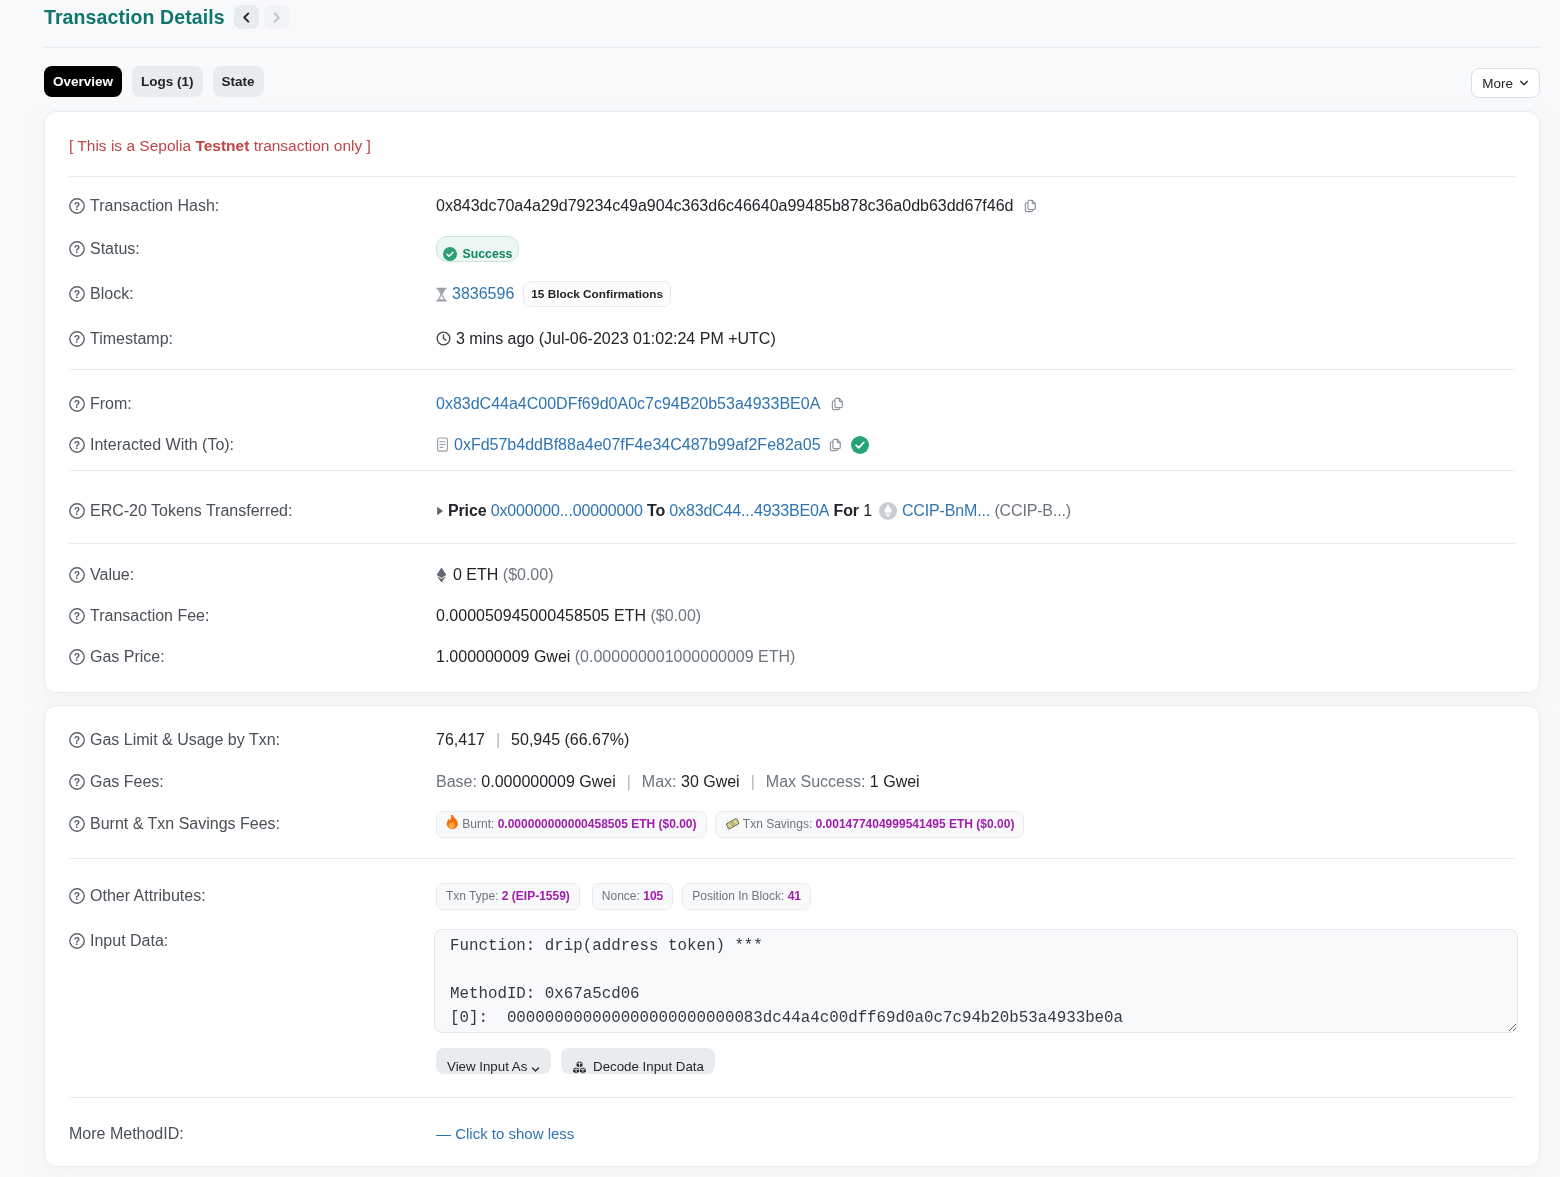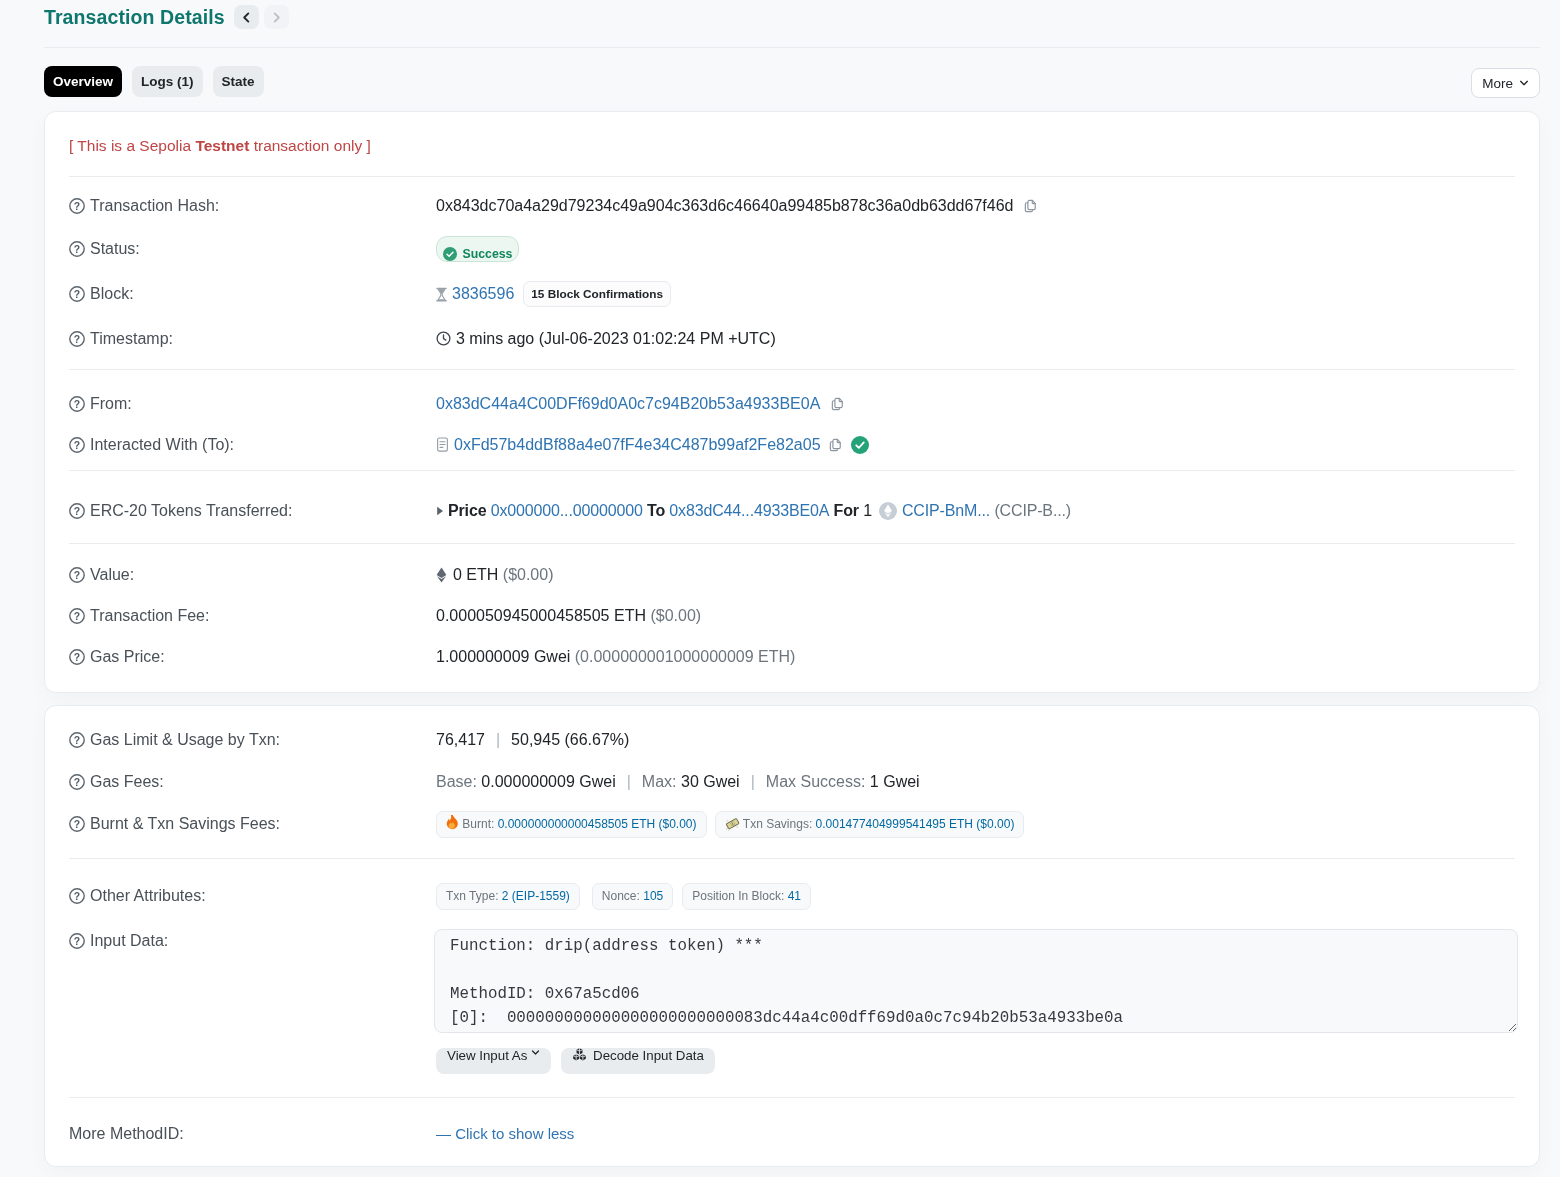--- a/index.html
+++ b/index.html
@@ -25,22 +25,22 @@
 .row { display:flex; align-items:center; }
 .lbl { width:367px; flex:0 0 367px; display:flex; align-items:center; color:#495057; }
 .lbl svg, .lbl .qi { margin-right:6.5px; flex:0 0 auto; }
 .val { flex:1; display:flex; align-items:center; min-width:0; }
 a { color:#2f74b2; text-decoration:none; }
 .mut { color:#6c757d; }
 .sep { color:#adb5bd; padding:0 11px; }
 .b { font-weight:bold; }
 .badge-gray { display:inline-flex; align-items:center; height:26px; background:#fcfcfd; border:1px solid #e7eaee; border-radius:7px; padding:0 7px; font-size:11.8px; font-weight:bold; color:#212529; }
 .badge-soft { display:inline-flex; align-items:center; height:27px; background:#f8f9fa; border:1px solid #e9ecef; border-radius:7px; padding:0 9px; font-size:12px; color:#6c757d; }
-.badge-soft .num { color:#0369a1; font-weight:normal; }
-.btn-gray { display:inline-flex; align-items:flex-start; height:26px; background:#e9ecef; border-radius:8px; padding:0 11px; font-size:13.3px; color:#212529; }
+.badge-soft .num { color:#a21caf; font-weight:bold; }
+.btn-gray { display:inline-flex; align-items:flex-end; height:26px; background:#e9ecef; border-radius:8px; padding:0 11px; font-size:13.3px; color:#212529; }
 .success { display:inline-flex; align-items:flex-end; height:26px; background:#ecf7f1; border:1px solid #cbe6d9; border-radius:11px; padding:0 5.5px; font-size:12.3px; font-weight:bold; color:#0f855c; }
 .success svg { margin-right:6px; }
 textarea.input-data { width:1084px; height:104px; margin-left:-2px; display:block; background:#f8f9fa; border:1px solid #e3e7eb; border-radius:8px; resize:vertical; font-family:"Liberation Mono", monospace; font-size:15.8px; line-height:24px; color:#343a40; padding:4px 15px; white-space:pre; overflow:hidden; }
 </style>
 </head>
 <body>
 <div class="wrap">
   <div class="pagehead">
     <h1>Transaction Details</h1>
     <span class="navbtn prev">

